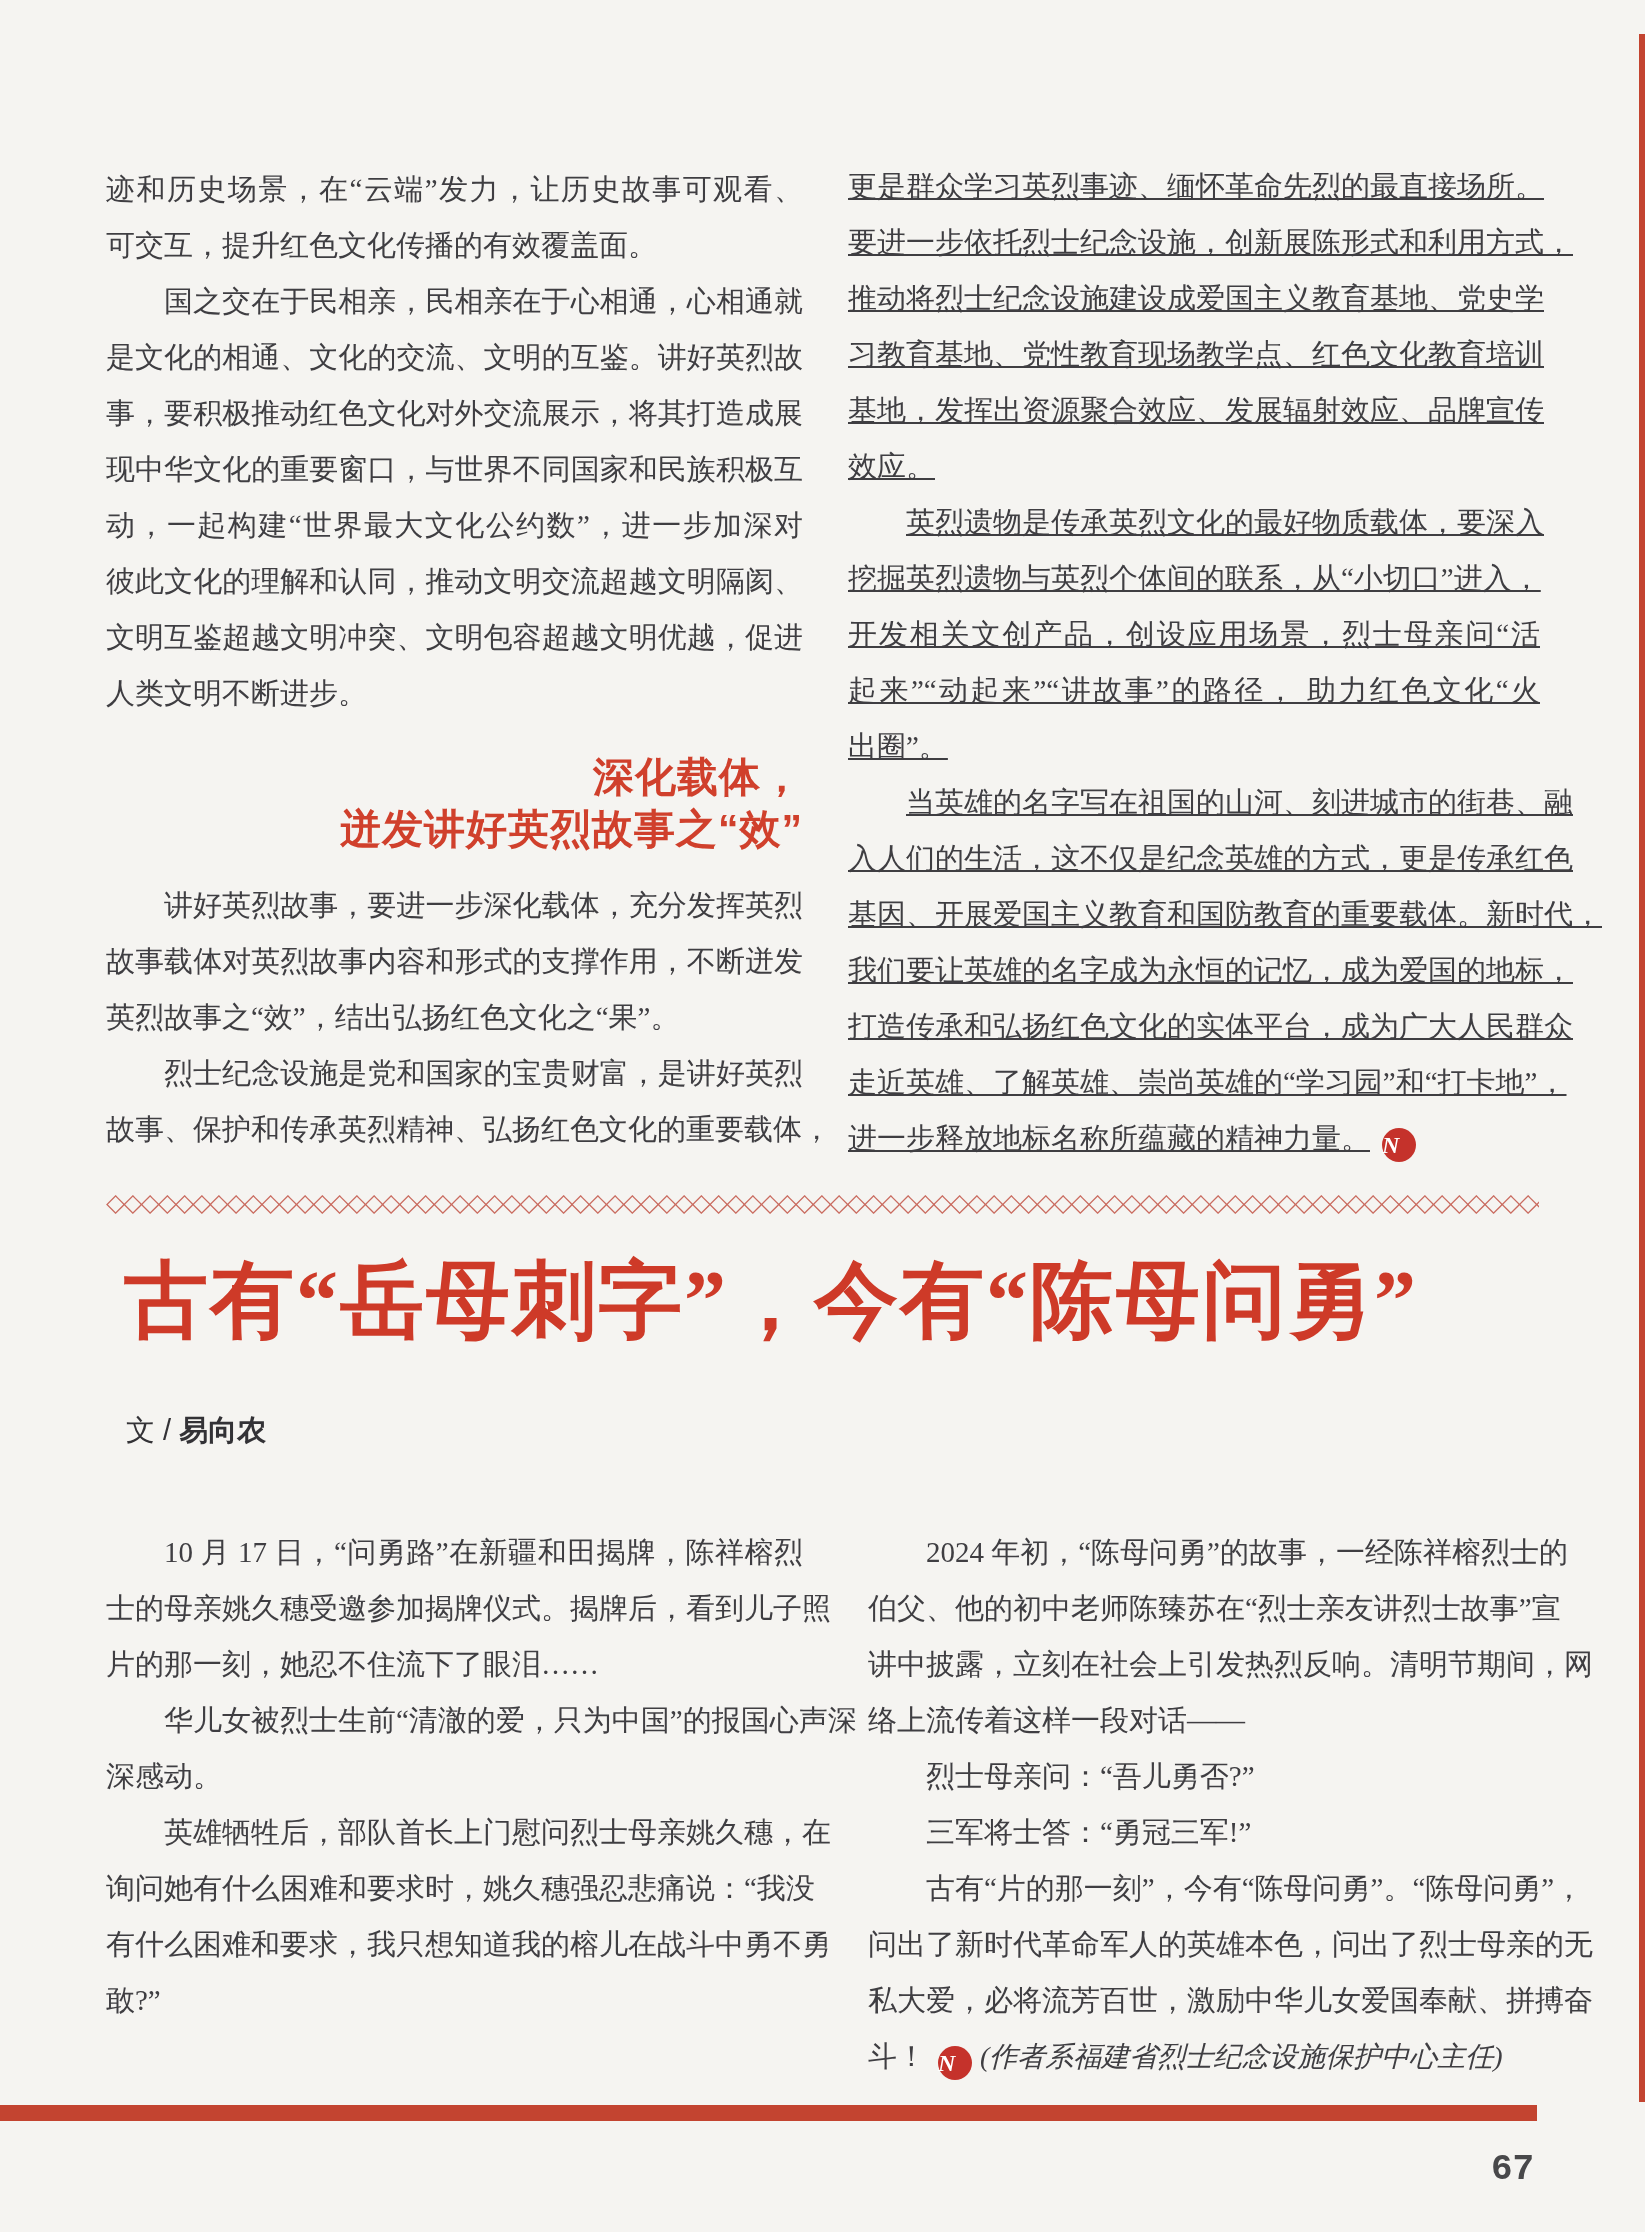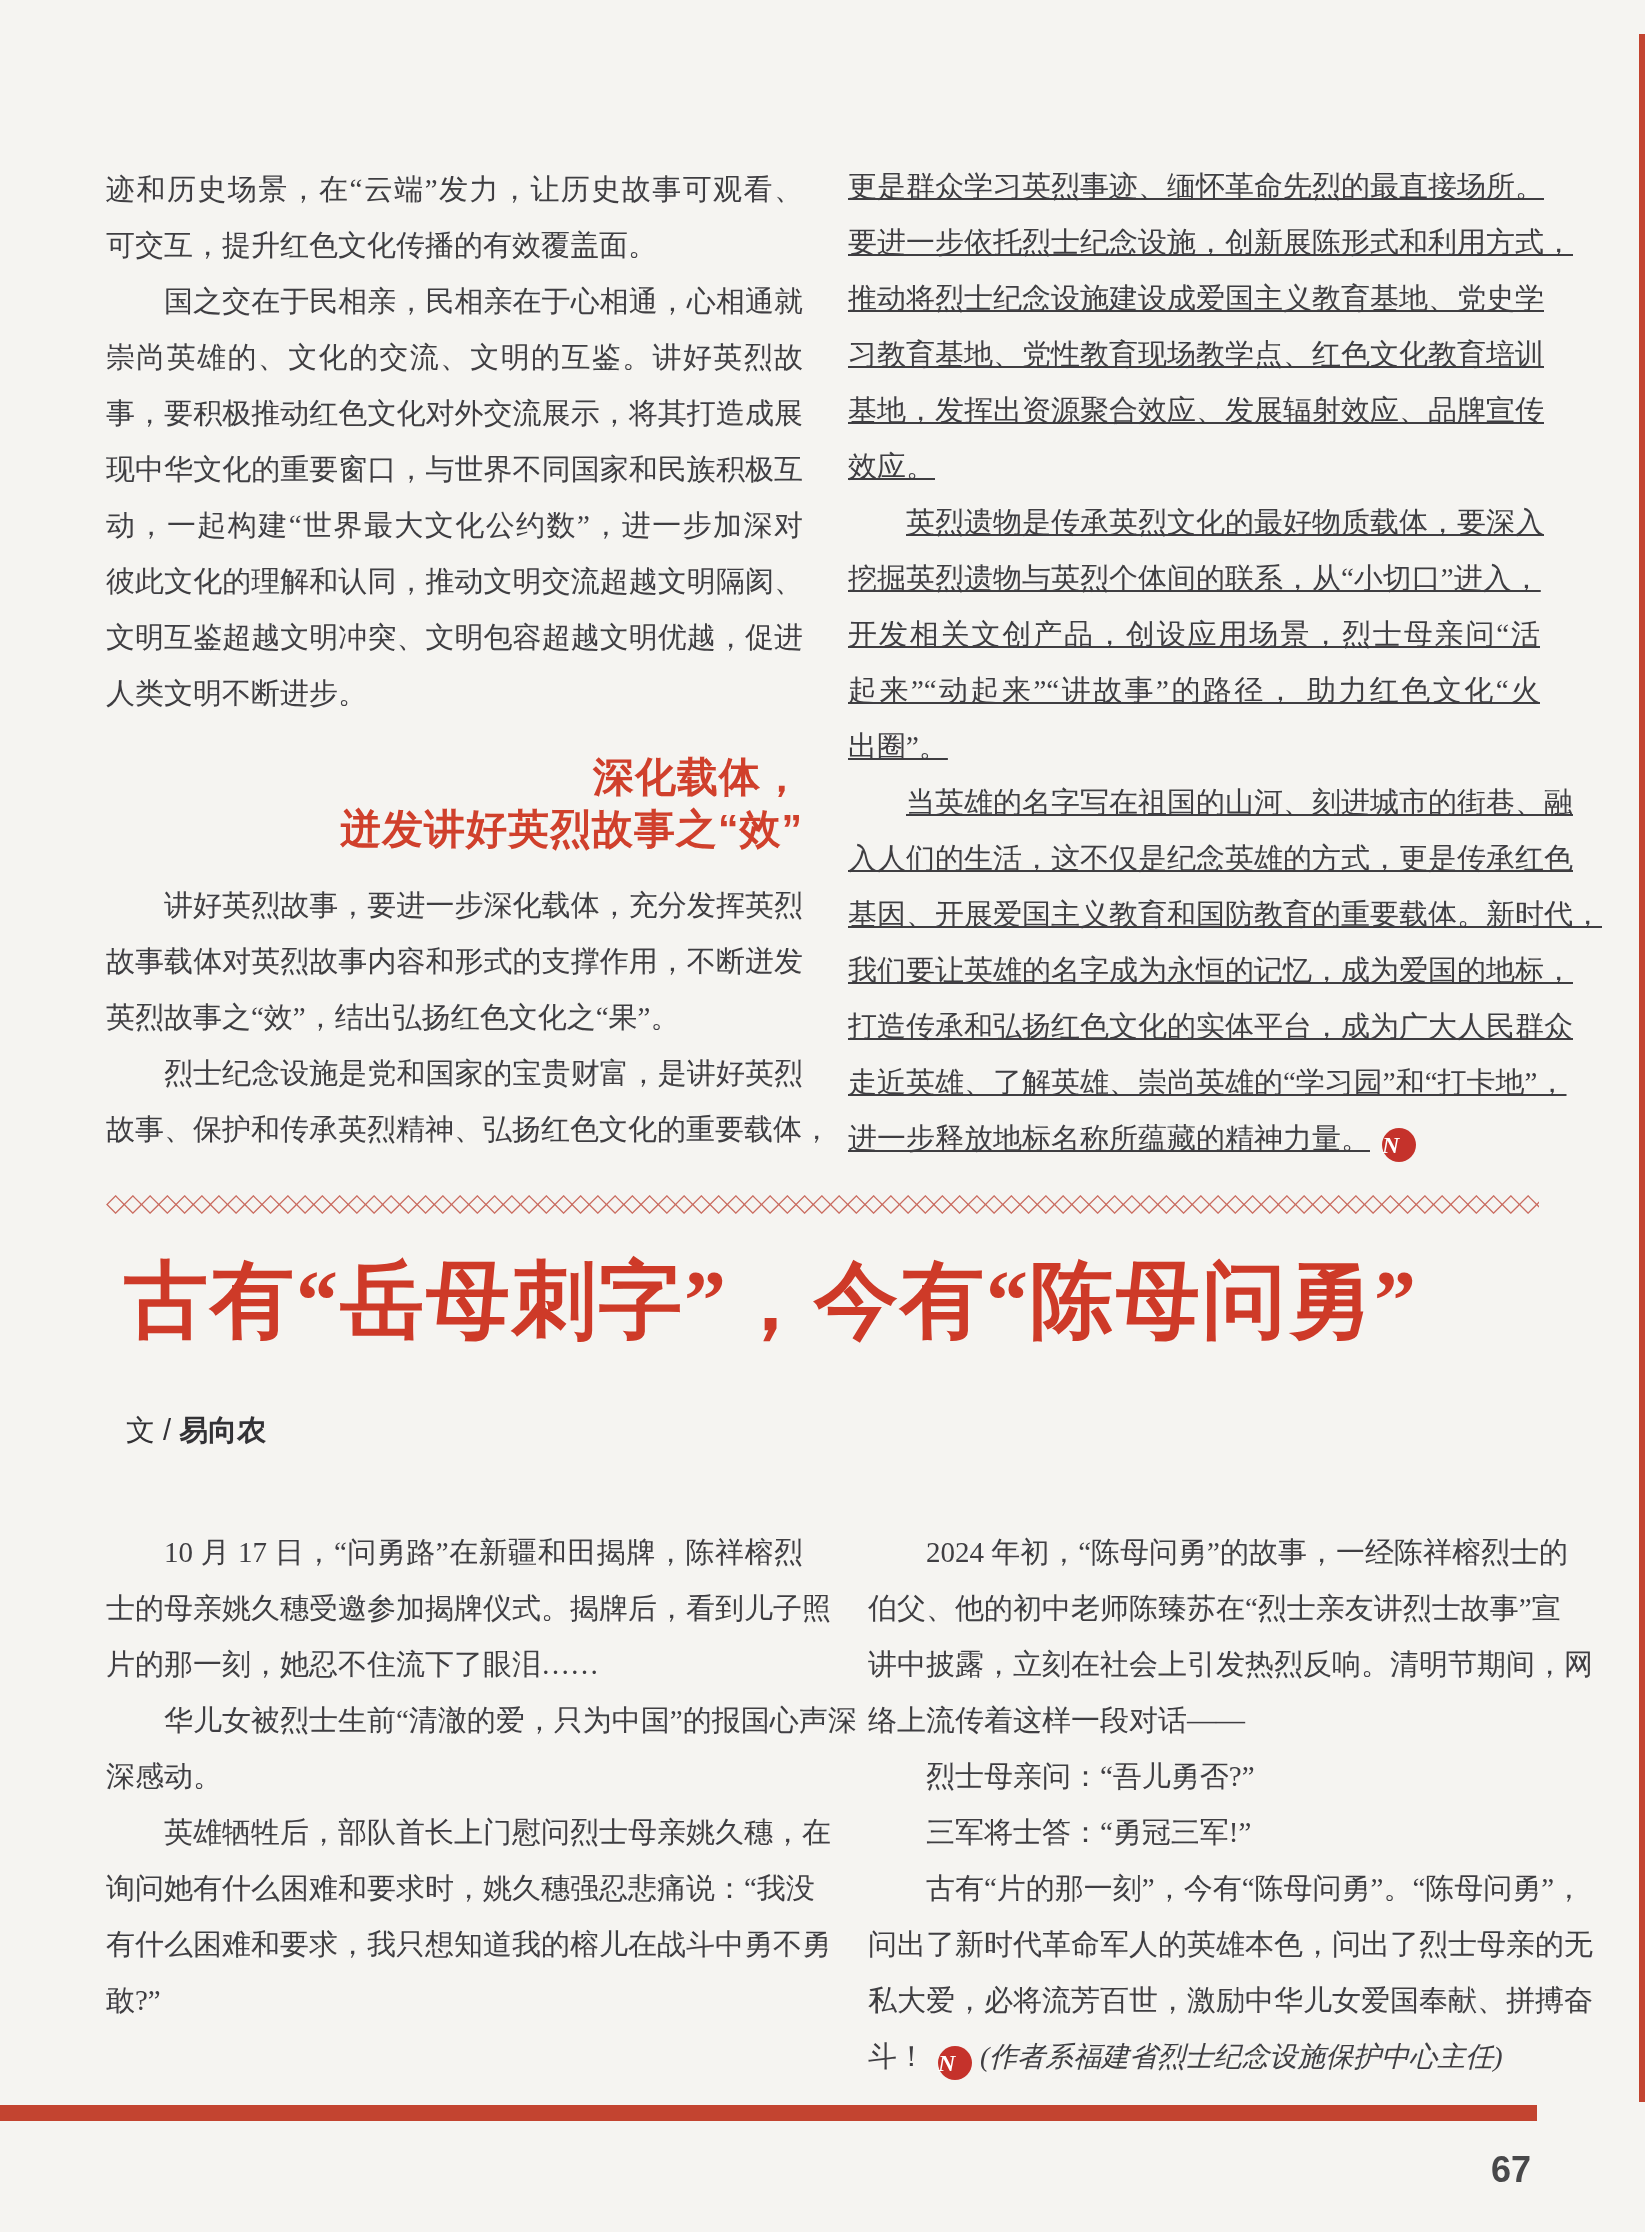--- a/index.html
+++ b/index.html
@@ -66,37 +66,37 @@
   .bottom-bar{
     position:absolute;left:0;top:2105px;width:1537px;height:16px;
     background:#c34430;
   }
   .right-stripe{
     position:absolute;right:0;top:34px;width:7px;height:2068px;
     background:#c34430;
   }
   .page-number{
     position:absolute;left:1491px;top:2149px;
-    font-family:Liberation Sans, sans-serif;
+    font-family:Liberation Mono, monospace;
     font-weight:700;font-size:36px;color:#48484a;
   }
 </style>
 </head>
 <body>
 
 <div>
 
   <div class="col" id="top-left">
       <div class="para">
         <div class="tl">迹和历史场景，在“云端”发力，让历史故事可观看、</div>
         <div class="tl last">可交互，提升红色文化传播的有效覆盖面。</div>
       </div>
       <div class="para indent">
         <div class="tl">国之交在于民相亲，民相亲在于心相通，心相通就</div>
-        <div class="tl">崇尚英雄的、文化的交流、文明的互鉴。讲好英烈故</div>
+        <div class="tl">是文化的相通、文化的交流、文明的互鉴。讲好英烈故</div>
         <div class="tl">事，要积极推动红色文化对外交流展示，将其打造成展</div>
         <div class="tl">现中华文化的重要窗口，与世界不同国家和民族积极互</div>
         <div class="tl">动，一起构建“世界最大文化公约数”，进一步加深对</div>
         <div class="tl">彼此文化的理解和认同，推动文明交流超越文明隔阂、</div>
         <div class="tl">文明互鉴超越文明冲突、文明包容超越文明优越，促进</div>
         <div class="tl last">人类文明不断进步。</div>
       </div>
       <div class="red-heading">
         <div>深化载体，</div>
         <div>迸发讲好英烈故事之“效”</div>

